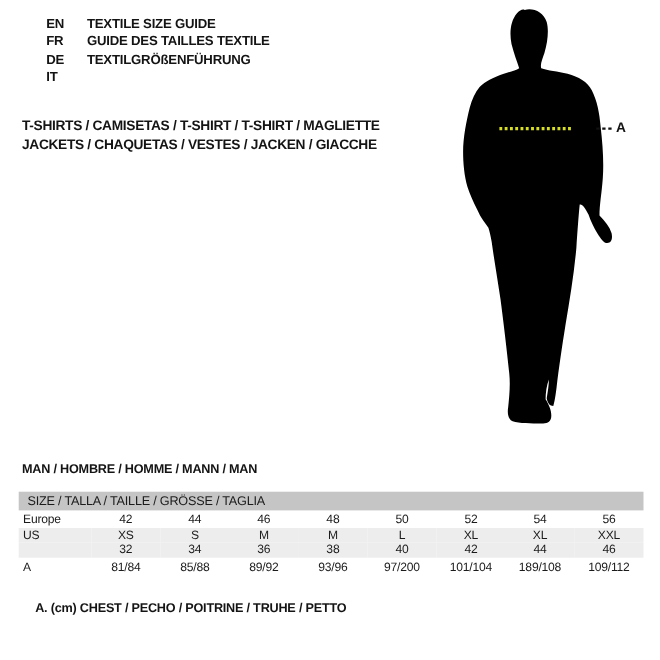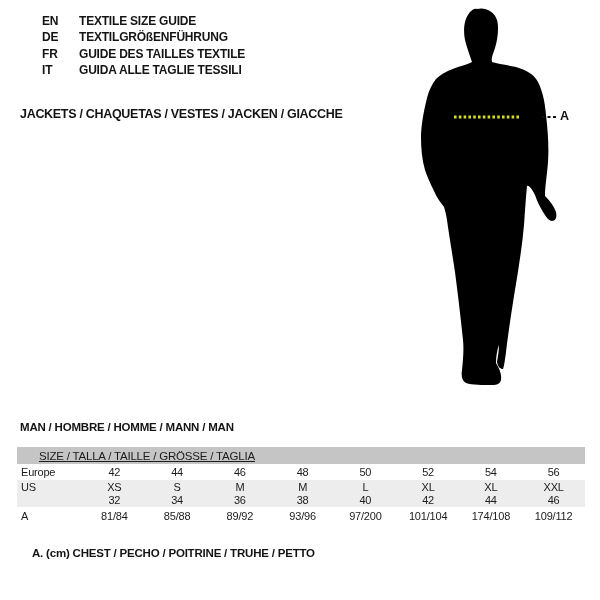--- a/index.html
+++ b/index.html
@@ -24,53 +24,53 @@
 
   
   .man-heading{left:20px;top:421px;font-size:11.5px;font-weight:bold;letter-spacing:-0.2px;white-space:nowrap;}
 
   
   .size-table-wrap{left:17px;top:447px;width:568px;}
   table.size-table{width:568px;border-collapse:collapse;table-layout:fixed;font-size:11px;color:#1b1b1b;}
   table.size-table td{padding:0;vertical-align:middle;text-align:center;letter-spacing:-0.2px;}
   table.size-table td.lbl{text-align:left;padding-left:4px;}
   tr.hdr-row{height:17px;}
-  tr.hdr-row td{background:#c5c5c5;text-align:left;padding-left:22px;font-size:11.5px;text-decoration:underline;}
+  tr.hdr-row td{background:#c5c5c5;text-align:left;padding-left:8px;font-size:11.5px;}
   tr.r-europe{height:16px;}
   tr.r-us{height:13px;}
   tr.r-num{height:14px;}
   tr.r-us td,tr.r-num td{background:#ededed;}
   tr.r-a{height:18px;}
 
   
   .footnote{left:32px;top:547px;font-size:11.5px;font-weight:bold;letter-spacing:-0.2px;white-space:nowrap;}
 </style>
 </head>
 <body>
 
 <div class="abs lang-list">
   <div class="lang-row">
     <span class="lang-code">EN</span>
     <span class="lang-label">TEXTILE SIZE GUIDE</span>
   </div>
   <div class="lang-row">
+    <span class="lang-code">FR</span>
+    <span class="lang-label">GUIDE DES TAILLES TEXTILE</span>
+  </div>
+  <div class="lang-row">
     <span class="lang-code">DE</span>
     <span class="lang-label">TEXTILGRÖßENFÜHRUNG</span>
   </div>
   <div class="lang-row">
-    <span class="lang-code">FR</span>
-    <span class="lang-label">GUIDE DES TAILLES TEXTILE</span>
-  </div>
-  <div class="lang-row">
     <span class="lang-code">IT</span>
-    <span class="lang-label">GUIDA ALLE TAGLIE TESSILI</span>
   </div>
 </div>
 
 <div class="abs categories">
+  <div>T-SHIRTS / CAMISETAS / T-SHIRT / T-SHIRT / MAGLIETTE</div>
   <div>JACKETS / CHAQUETAS / VESTES / JACKEN / GIACCHE</div>
 </div>
 
 <svg class="abs figure-svg" viewBox="405 0 195 395" aria-hidden="true">
   <path fill="#000000" d="
     M 477 9
     C 485 7 494 11 497 20
     C 499 27 498 38 495 48
     C 493 54 491 58 492 62
     C 498 64 507 65 516 67
@@ -167,20 +167,20 @@
         <td>46</td>
       </tr>
       <tr class="r-a">
         <td class="lbl">A</td>
         <td>81/84</td>
         <td>85/88</td>
         <td>89/92</td>
         <td>93/96</td>
         <td>97/200</td>
         <td>101/104</td>
-        <td>174/108</td>
+        <td>189/108</td>
         <td>109/112</td>
       </tr>
     </tbody>
   </table>
 </div>
 
 <div class="abs footnote">A. (cm) CHEST / PECHO / POITRINE / TRUHE / PETTO</div>
 
 </body></html>

